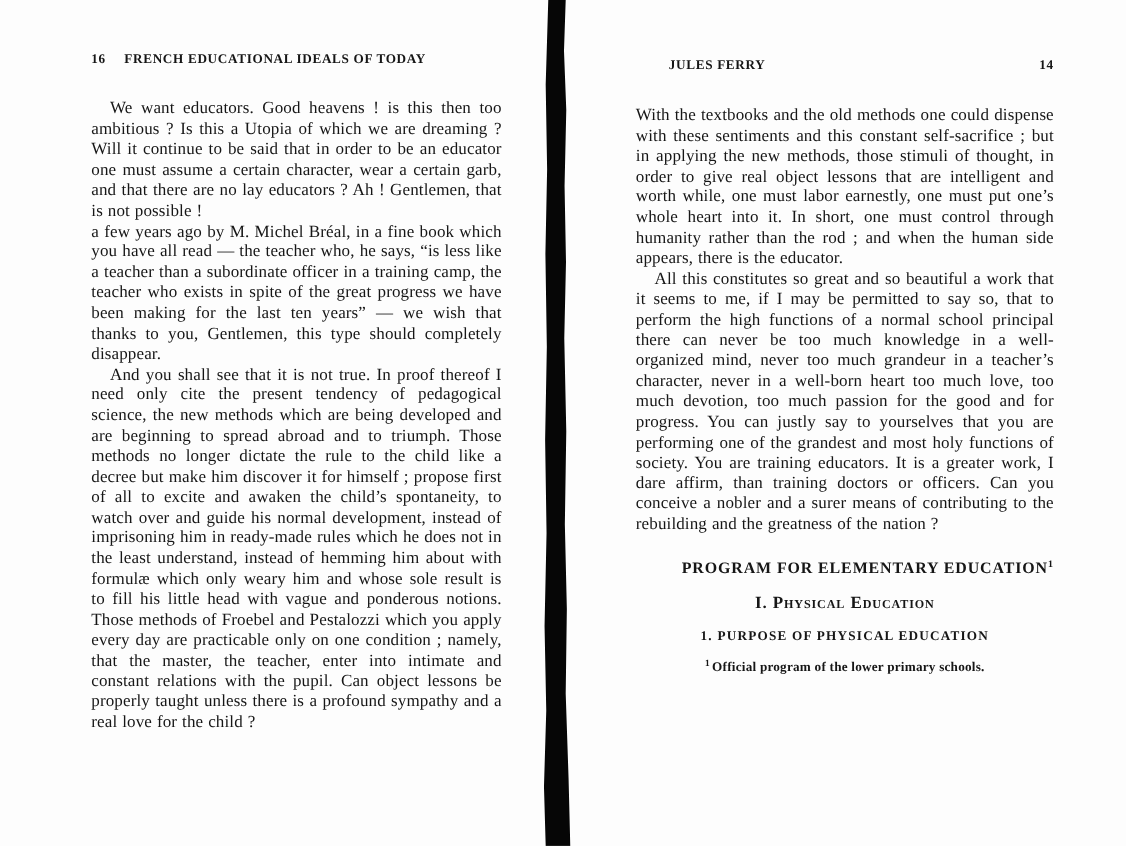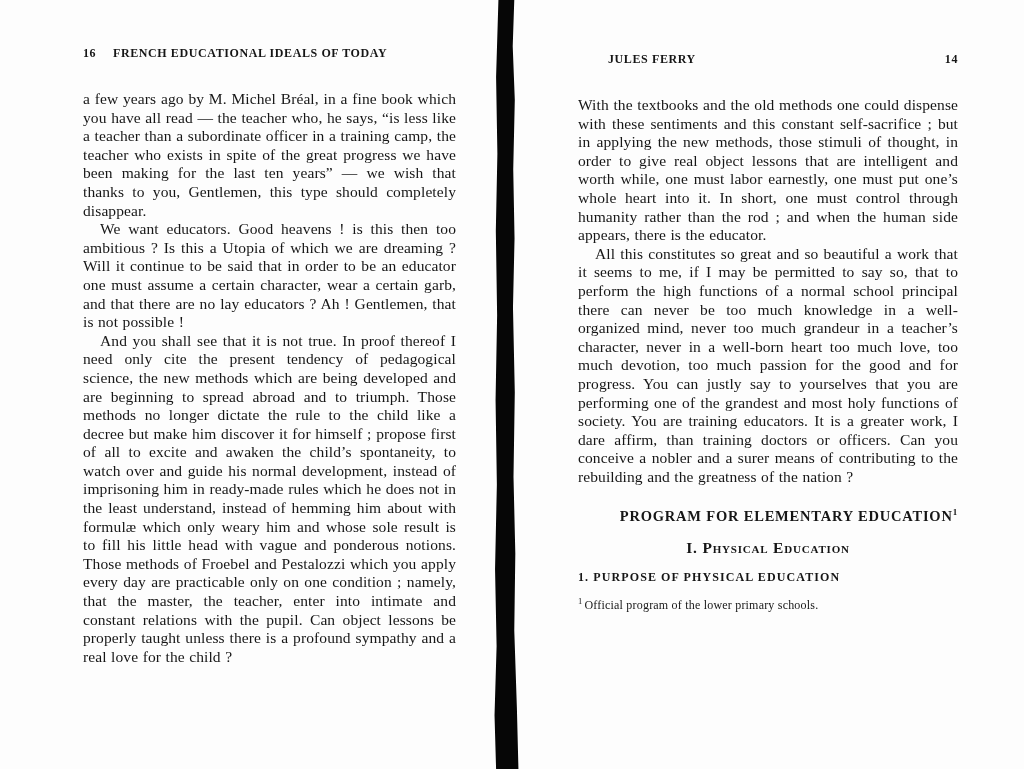--- a/index.html
+++ b/index.html
@@ -63,48 +63,49 @@
   .sec-subtitle {
     margin: 14px 0 0 0;
     text-align: center;
     font-size: 15.5px;
     font-weight: bold;
     font-variant: small-caps;
     letter-spacing: 0.8px;
   }
   .subsection {
     margin: 13px 0 11px 0;
-    text-align: left;
+    text-align: center;
     font-size: 12px;
     font-weight: bold;
     letter-spacing: 1.1px;
   }
   .footnote {
     margin-top: 3px;
+    text-align: center;
     font-size: 12px;
-    font-weight: normal;
+    font-weight: bold;
     letter-spacing: 0.2px;
   }
   .footnote sup { font-size: 8.5px; margin-right: 2px; }
 </style>
 </head>
 <body>
 
 <div class="canvas">
 
   <section class="page page-left">
     <header class="phead">
       <span class="pnum">16</span>
       <span class="ptitle">FRENCH EDUCATIONAL IDEALS OF TODAY</span>
       <span class="pnum right"></span>
     </header>
 
+    <p class="body indent">We want educators.  Good heavens !  is this then too ambitious ?  Is this a Utopia of which we are dreaming ?  Will it continue to be said that in order to be an educator one must assume a certain character, wear a certain garb, and that there are no lay educators ?  Ah ! Gentlemen, that is not possible !</p>
+
     <p class="body noindent">a few years ago by M. Michel Bréal, in a fine book which you have all read — the teacher who, he says, “is less like a teacher than a subordinate officer in a training camp, the teacher who exists in spite of the great progress we have been making for the last ten years” — we wish that thanks to you, Gentlemen, this type should completely disappear.</p>
-
-    <p class="body indent">We want educators.  Good heavens !  is this then too ambitious ?  Is this a Utopia of which we are dreaming ?  Will it continue to be said that in order to be an educator one must assume a certain character, wear a certain garb, and that there are no lay educators ?  Ah ! Gentlemen, that is not possible !</p>
 
     <p class="body indent"><span>And you shall see that it is not true.  In proof thereof I need only cite the present tendency of pedagogical science, the new methods which are being developed and are beginning to spread abroad and to triumph.  Those methods no longer dictate the rule to the child like a decree but </span><span class="it">make him discover it for himself ;</span><span> propose first of all to excite and awaken the child’s spontaneity, to watch over and guide his normal development, instead of imprisoning him in ready-made rules which he does not in the least understand, instead of hemming him about with formulæ which only weary him and whose sole result is to fill his little head with vague and ponderous notions.  Those methods of Froebel and Pestalozzi which you apply every day are practicable only on one condition ; namely, that the master, the teacher, enter into intimate and constant relations with the pupil.  Can object lessons be properly taught unless there is a profound sympathy and a real love for the child ?</span></p>
   </section>
 
   <div class="gutter"></div>
 
   <section class="page page-right">
     <header class="phead">
       <span class="pnum"></span>
       <span class="ptitle">JULES FERRY</span>

